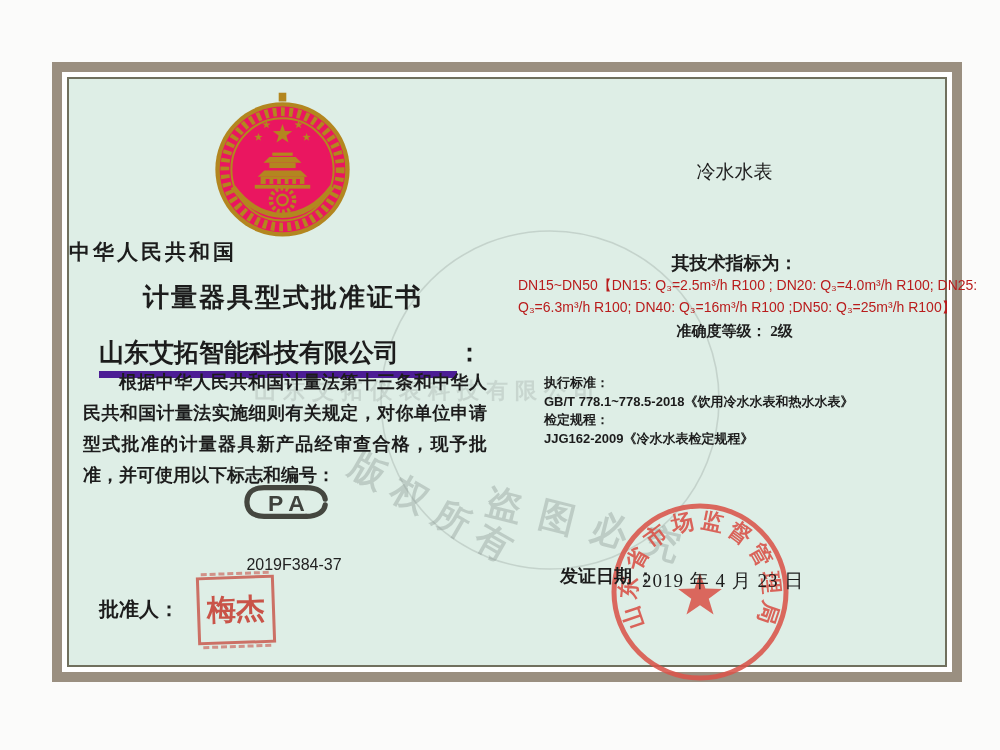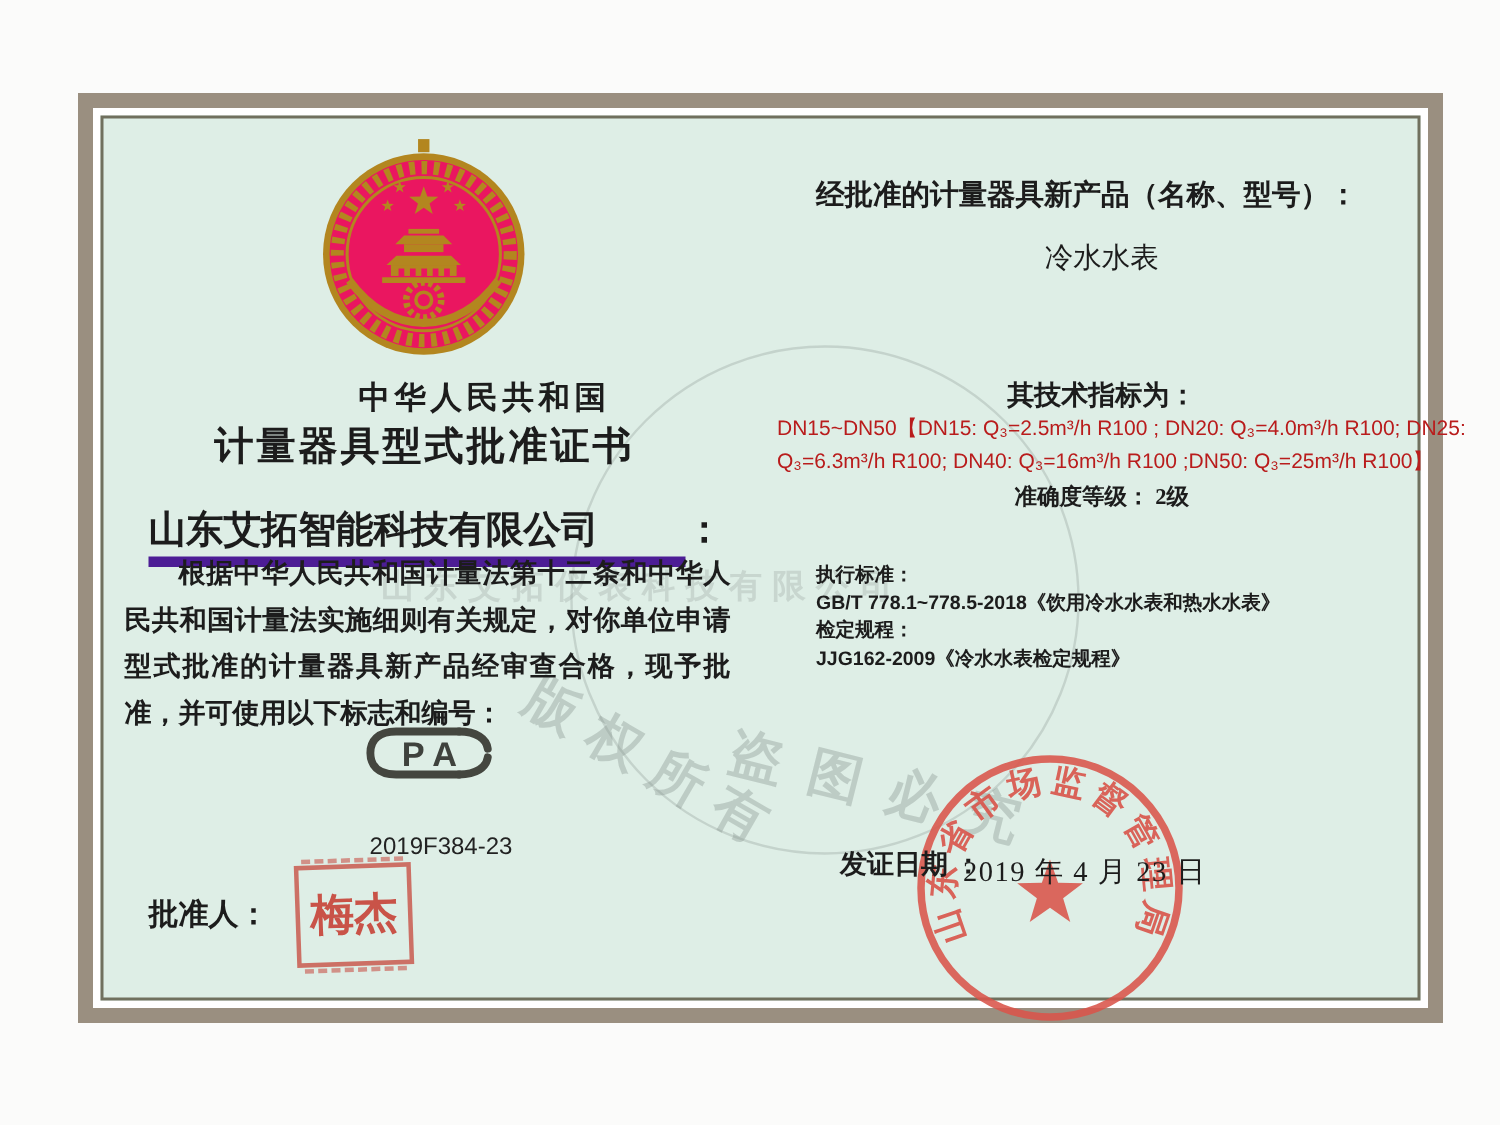--- a/index.html
+++ b/index.html
@@ -35,22 +35,22 @@
   .wm-copy{
     font-size:36px;font-weight:bold;color:rgba(138,150,144,0.38);
     white-space:nowrap;z-index:1;transform-origin:left top;
   }
   .wm-copy1{left:296px;top:362px;transform:rotate(30deg);letter-spacing:12px;}
   .wm-copy2{left:424px;top:398px;transform:rotate(14deg);letter-spacing:18px;}
   
   .left-col{left:0;top:0;width:428px;height:100%;z-index:2;}
   .emblem{left:136px;top:13px;}
   .title-country{
-    left:0;top:172px;width:428px;text-align:center;
-    font-size:21px;font-weight:bold;letter-spacing:3px;padding-left:40px;
+    left:0;top:159px;width:428px;text-align:left;
+    font-size:21px;font-weight:bold;letter-spacing:3px;
   }
   .title-cert{
     left:0;top:201px;width:428px;text-align:center;
     font-size:26px;font-weight:bold;letter-spacing:2px;
   }
   .company-line{left:30px;top:257px;font-size:25px;font-weight:bold;white-space:nowrap;}
   .company-name{
     display:inline-block;min-width:358px;border-bottom:7px solid #4c1d95;padding-bottom:2px;
   }
   .body-par{
@@ -166,29 +166,28 @@
 
       <svg class="abs cpa-logo" width="96" height="42" viewBox="0 0 100 44">
         <g fill="none" stroke="#44463f" stroke-width="5.5" stroke-linecap="round">
           <path d="M70,7 H26 C13,7 8,14 8,22 C8,30 13,37 26,37 H70"></path>
           <path d="M70,7 C82,7 89,12 90,19"></path>
           <path d="M70,37 C82,37 89,32 90,25"></path>
         </g>
         <text x="30" y="31" font-family="Liberation Sans, sans-serif" font-size="24" font-weight="bold" letter-spacing="7" fill="#3f423d">PA</text>
       </svg>
 
-      <div class="abs cpa-number">2019F384-23</div>
+      <div class="abs cpa-number">2019F384-37</div>
 
       <div class="abs approver-label">批准人：</div>
       <div class="abs name-stamp">梅杰</div>
     </div>
 
     <div class="abs right-col">
 
-      <div class="abs product-heading">经批准的计量器具新产品（名称、型号）：</div>
       <div class="abs product-name">冷水水表</div>
 
       <div class="abs tech-heading">其技术指标为：</div>
       <div class="abs spec-line">DN15~DN50【DN15: Q₃=2.5m³/h R100 ; DN20: Q₃=4.0m³/h R100; DN25:</div>
       <div class="abs spec-line spec-line2">Q₃=6.3m³/h R100; DN40: Q₃=16m³/h R100 ;DN50: Q₃=25m³/h R100】</div>
       <div class="abs accuracy">准确度等级： 2级</div>
 
       <div class="abs standards">
         <div>执行标准：</div>
         <div class="val">GB/T 778.1~778.5-2018《饮用冷水水表和热水水表》</div>

